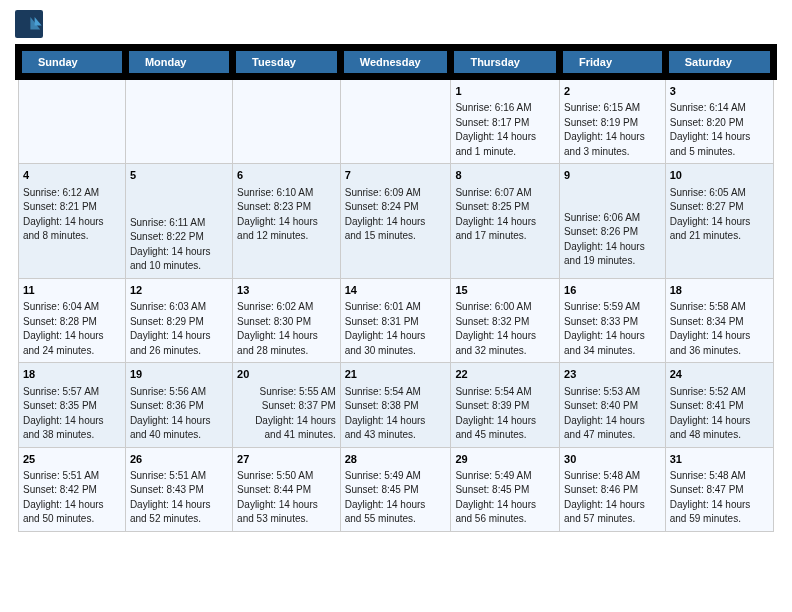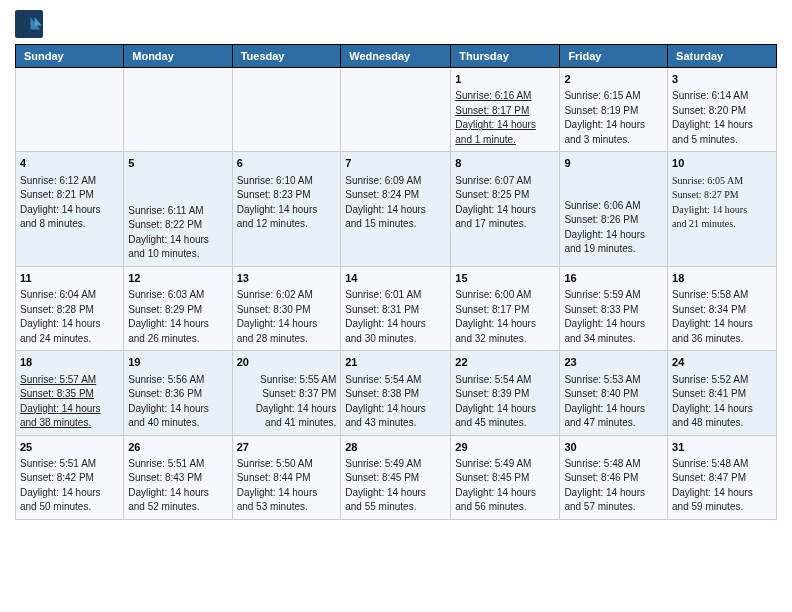--- a/index.html
+++ b/index.html
@@ -43,22 +43,22 @@
     table {
       width: 100%;
       border-collapse: collapse;
       font-size: 10.5px;
     }
     thead tr th {
       background-color: #2e6da4;
       color: #fff;
       font-weight: bold;
       font-size: 11px;
-      padding: 5px 8px;
-      border: 1px solid #000000;
+      padding: 5px 16px;
+      border: 7px solid #000000;
       text-align: left;
     }
     tbody tr td {
       vertical-align: top;
       padding: 4px 4px;
       border: 1px solid #ccc;
       width: 113px;
       min-height: 70px;
       line-height: 1.4;
     }
@@ -114,21 +114,21 @@
       </tr>
   </thead>
   <tbody id="calendar-body">
       <tr>
         <td>&nbsp;</td>
         <td>&nbsp;</td>
         <td>&nbsp;</td>
         <td>&nbsp;</td>
         <td>
           <span class="day-num">1</span>
-          <div class="day-info" style="white-space: pre-line; text-decoration: underline;">Sunrise: 6:16 AM
+          <div class="day-info" style="white-space: pre-line;">Sunrise: 6:16 AM
 Sunset: 8:17 PM
 Daylight: 14 hours
 and 1 minute.</div>
         </td>
         <td>
           <span class="day-num">2</span>
           <div class="day-info" style="white-space: pre-line;">Sunrise: 6:15 AM
 Sunset: 8:19 PM
 Daylight: 14 hours
 and 3 minutes.</div>
@@ -179,21 +179,21 @@
         </td>
         <td>
           <span class="day-num">9</span>
           <div class="day-info" style="white-space: pre-line; margin-top: 27px;">Sunrise: 6:06 AM
 Sunset: 8:26 PM
 Daylight: 14 hours
 and 19 minutes.</div>
         </td>
         <td>
           <span class="day-num">10</span>
-          <div class="day-info" style="white-space: pre-line; font-family: Liberation Serif, serif;">Sunrise: 6:05 AM
+          <div class="day-info" style="white-space: pre-line;">Sunrise: 6:05 AM
 Sunset: 8:27 PM
 Daylight: 14 hours
 and 21 minutes.</div>
         </td>
       </tr>
       <tr>
         <td>
           <span class="day-num">11</span>
           <div class="day-info" style="white-space: pre-line;">Sunrise: 6:04 AM
 Sunset: 8:28 PM
@@ -217,21 +217,21 @@
         <td>
           <span class="day-num">14</span>
           <div class="day-info" style="white-space: pre-line;">Sunrise: 6:01 AM
 Sunset: 8:31 PM
 Daylight: 14 hours
 and 30 minutes.</div>
         </td>
         <td>
           <span class="day-num">15</span>
           <div class="day-info" style="white-space: pre-line;">Sunrise: 6:00 AM
-Sunset: 8:17 PM
+Sunset: 8:32 PM
 Daylight: 14 hours
 and 32 minutes.</div>
         </td>
         <td>
           <span class="day-num">16</span>
           <div class="day-info" style="white-space: pre-line;">Sunrise: 5:59 AM
 Sunset: 8:33 PM
 Daylight: 14 hours
 and 34 minutes.</div>
         </td>
@@ -239,21 +239,21 @@
           <span class="day-num">18</span>
           <div class="day-info" style="white-space: pre-line;">Sunrise: 5:58 AM
 Sunset: 8:34 PM
 Daylight: 14 hours
 and 36 minutes.</div>
         </td>
       </tr>
       <tr>
         <td>
           <span class="day-num">18</span>
-          <div class="day-info" style="white-space: pre-line; text-decoration: underline;">Sunrise: 5:57 AM
+          <div class="day-info" style="white-space: pre-line;">Sunrise: 5:57 AM
 Sunset: 8:35 PM
 Daylight: 14 hours
 and 38 minutes.</div>
         </td>
         <td>
           <span class="day-num">19</span>
           <div class="day-info" style="white-space: pre-line;">Sunrise: 5:56 AM
 Sunset: 8:36 PM
 Daylight: 14 hours
 and 40 minutes.</div>

